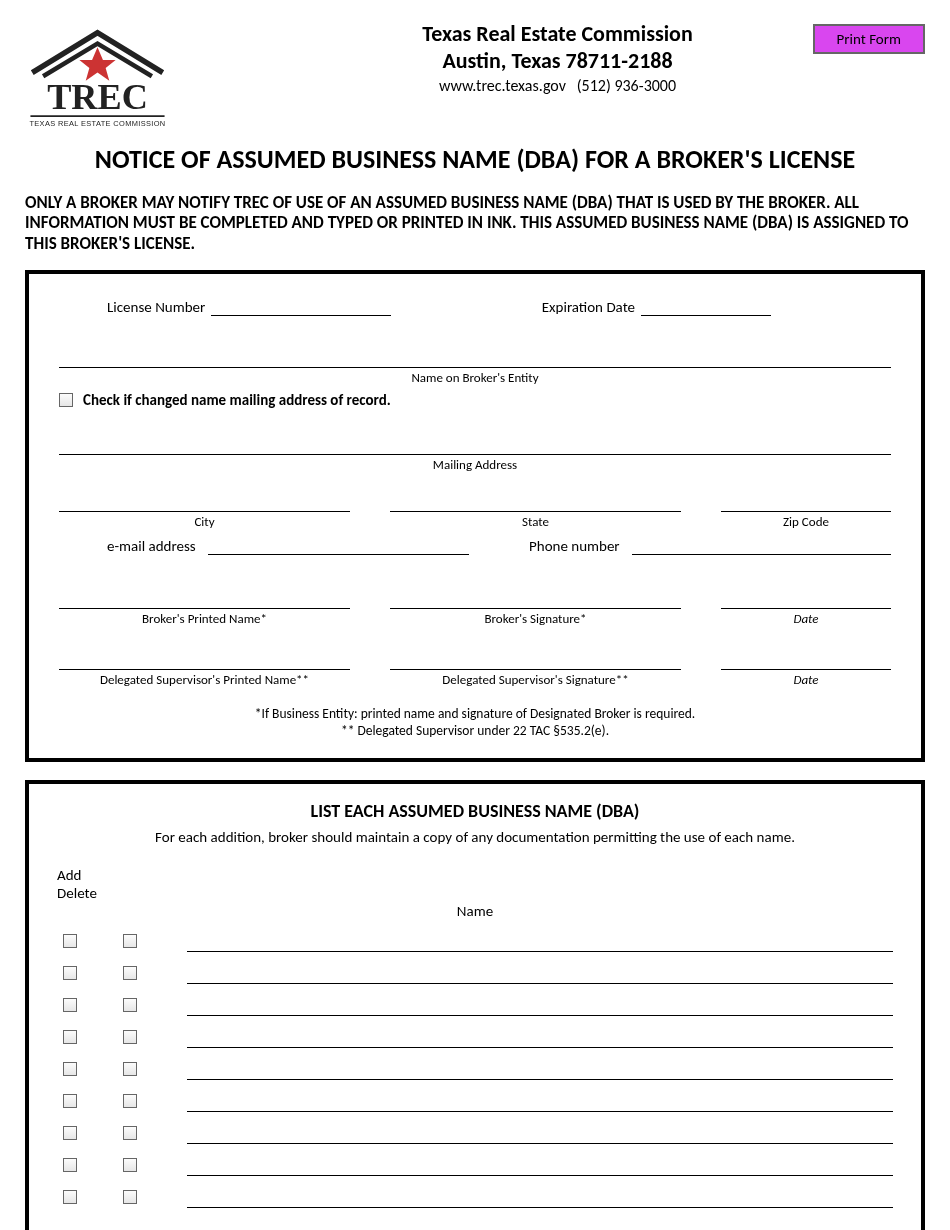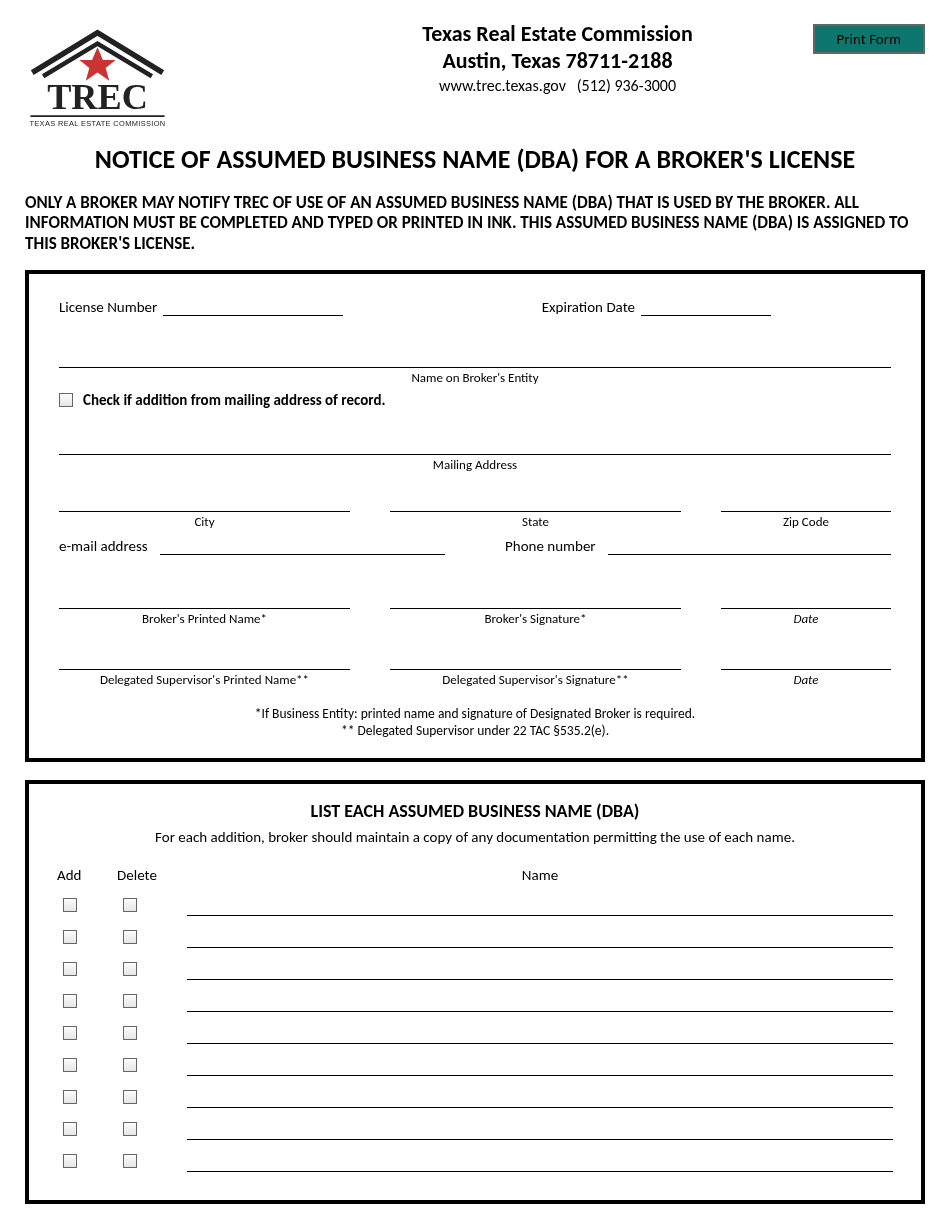--- a/index.html
+++ b/index.html
@@ -13,35 +13,35 @@
   .top-row { display: flex; align-items: flex-start; gap: 20px; margin-bottom: 10px; position: relative; }
   .logo { width: 145px; flex-shrink: 0; }
   .logo svg { width: 100%; height: auto; display: block; }
   .header-center { flex: 1; text-align: center; padding-top: 0; }
   .header-center .org { font-size: 22px; font-weight: 700; }
   .header-center .addr { font-size: 22px; font-weight: 700; }
   .header-center .city { font-size: 22px; font-weight: 700; }
   .header-center .contact { font-size: 16px; margin-top: 2px; }
   .print-btn-wrap { position: absolute; right: 0; top: 4px; }
   .print-btn {
-    background: #0f766e;
+    background: #d946ef;
     border: 2px solid #666;
     padding: 4px 22px;
     font-size: 15px;
     cursor: pointer;
     font-family: inherit;
   }
   .title { text-align: center; font-size: 26px; font-weight: 700; margin: 14px 0 18px; }
   .instructions { font-size: 17px; font-weight: 700; line-height: 1.2; margin-bottom: 16px; }
   .box {
     border: 4px solid #000;
     padding: 20px 30px 18px;
     margin-bottom: 18px;
   }
-  .field-row { display: flex; gap: 30px; align-items: flex-end; margin-bottom: 6px; }
+  .field-row { display: flex; gap: 30px; align-items: flex-end; margin-bottom: 6px; margin-left: 48px; }
   .field { display: flex; align-items: flex-end; gap: 6px; }
   .field-label { font-size: 15px; white-space: nowrap; }
   .underline {
     border-bottom: 1px solid #000;
     height: 22px;
     min-width: 50px;
   }
   .caption-block { margin-bottom: 14px; }
   .caption-line { border-bottom: 1px solid #000; height: 26px; }
   .caption-text { text-align: center; font-size: 13px; margin-top: 2px; }
@@ -55,21 +55,21 @@
   .three-col { display: flex; gap: 40px; }
   .three-col .col { flex: 1; }
   .three-col .col-sm { width: 170px; flex: 0 0 170px; }
   .sig-row { display: flex; gap: 40px; margin-top: 28px; }
   .sig-col { flex: 1; }
   .sig-col-sm { width: 170px; flex: 0 0 170px; font-style: italic; }
   .footnote { text-align: center; font-size: 13.5px; margin-top: 18px; line-height: 1.3; }
   .box2-title { text-align: center; font-size: 18px; font-weight: 700; margin-bottom: 6px; }
   .box2-sub { text-align: center; font-size: 15px; margin-bottom: 20px; }
   .dba-table { width: 100%; }
-  .dba-header { display: flex; font-size: 15px; margin-bottom: 10px; }
+  .dba-header { display: flex; font-size: 15px; margin-bottom: 10px; flex-direction: column; }
   .col-add { width: 60px; text-align: left; }
   .col-del { width: 70px; text-align: left; }
   .col-name { flex: 1; text-align: center; }
   .dba-row { display: flex; align-items: center; margin-bottom: 10px; }
   .dba-row .col-add, .dba-row .col-del { display: flex; justify-content: flex-start; padding-left: 6px; }
   .dba-row .col-name .underline { height: 22px; }
   .form-id { font-size: 15px; margin-top: 30px; }
   .inline-field { display: flex; align-items: flex-end; gap: 12px; }
 </style>
 </head>
@@ -115,21 +115,21 @@
     </div>
   </div>
 
   <div class="caption-block" style="margin-bottom:0;">
     <div class="caption-line"></div>
     <div class="caption-text">Name on Broker's Entity</div>
   </div>
 
   <div class="checkbox-row">
     <span class="chk"></span>
-    <span class="chk-lbl">Check if addition from mailing address of record.</span>
+    <span class="chk-lbl">Check if changed name mailing address of record.</span>
   </div>
 
   <div class="caption-block">
     <div class="caption-line"></div>
     <div class="caption-text">Mailing Address</div>
   </div>
 
   <div class="three-col">
     <div class="col">
       <div class="caption-line"></div>

